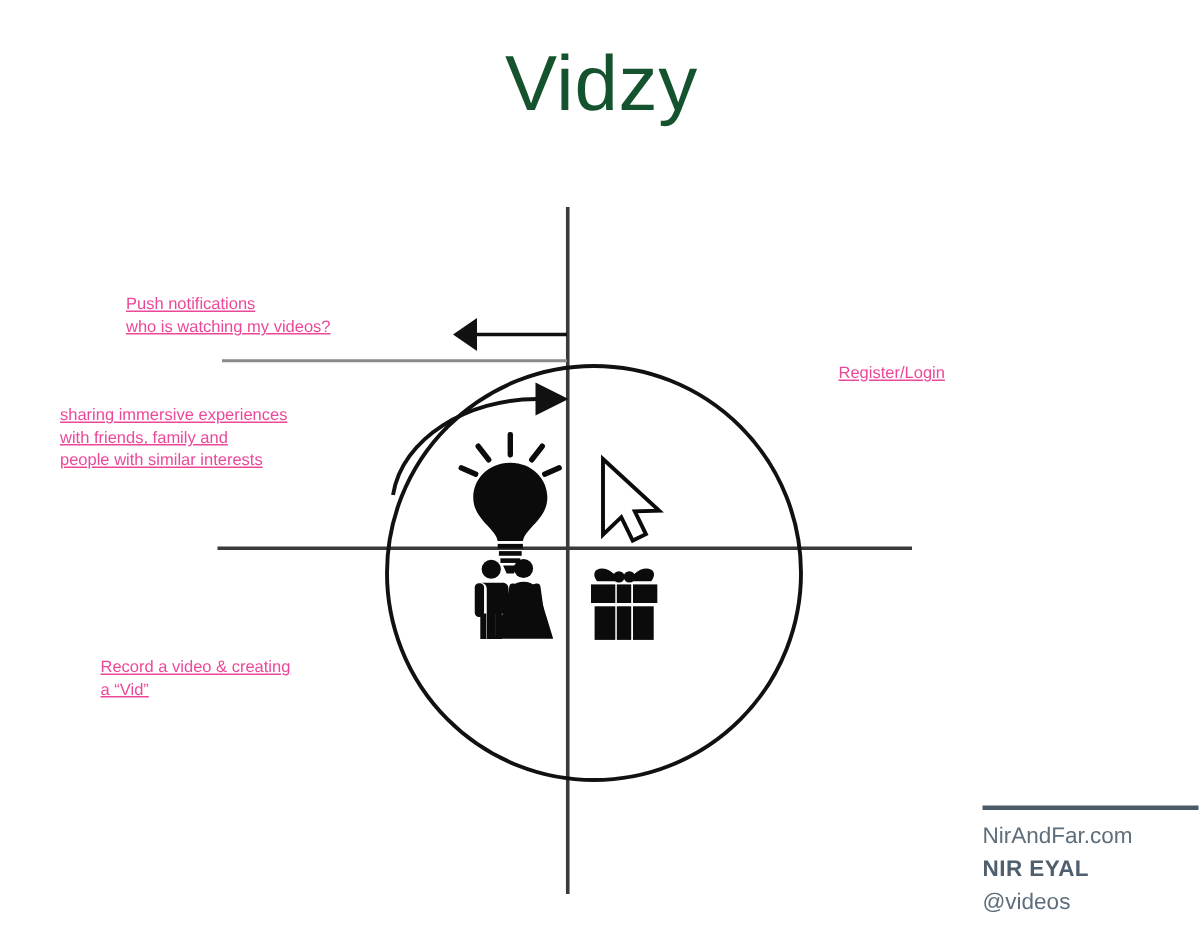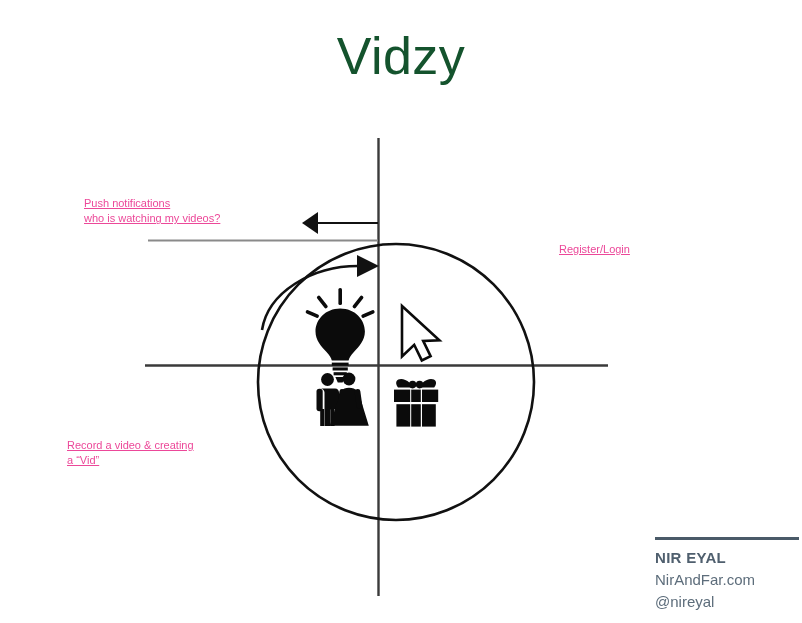--- a/index.html
+++ b/index.html
@@ -183,27 +183,30 @@
 
       <rect x="396.4" y="404.2" width="13.8" height="22.4"></rect>
       <rect x="422" y="404.2" width="13.8" height="22.4"></rect>
       <rect x="411.2" y="404.2" width="9.6" height="22.4"></rect>
     </g>
   </svg>
 
   <div class="label" id="lbl-push">Push notifications
 who is watching my videos?</div>
 
+  <div class="label" id="lbl-sharing">sharing immersive experiences
+with friends, family and
+people with similar interests</div>
 
   <div class="label" id="lbl-register">Register/Login</div>
 
   <div class="label" id="lbl-record">Record a video &amp; creating
 a “Vid”</div>
 
 
   <div id="credit">
     <div id="credit-rule"></div>
+    <div id="credit-site">NirAndFar.com</div>
     <div id="credit-name">NIR EYAL</div>
-    <div id="credit-site">NirAndFar.com</div>
-    <div id="credit-handle">@nireyal</div>
+    <div id="credit-handle">@videos</div>
   </div>
 
 </div>
 
 </body></html>

